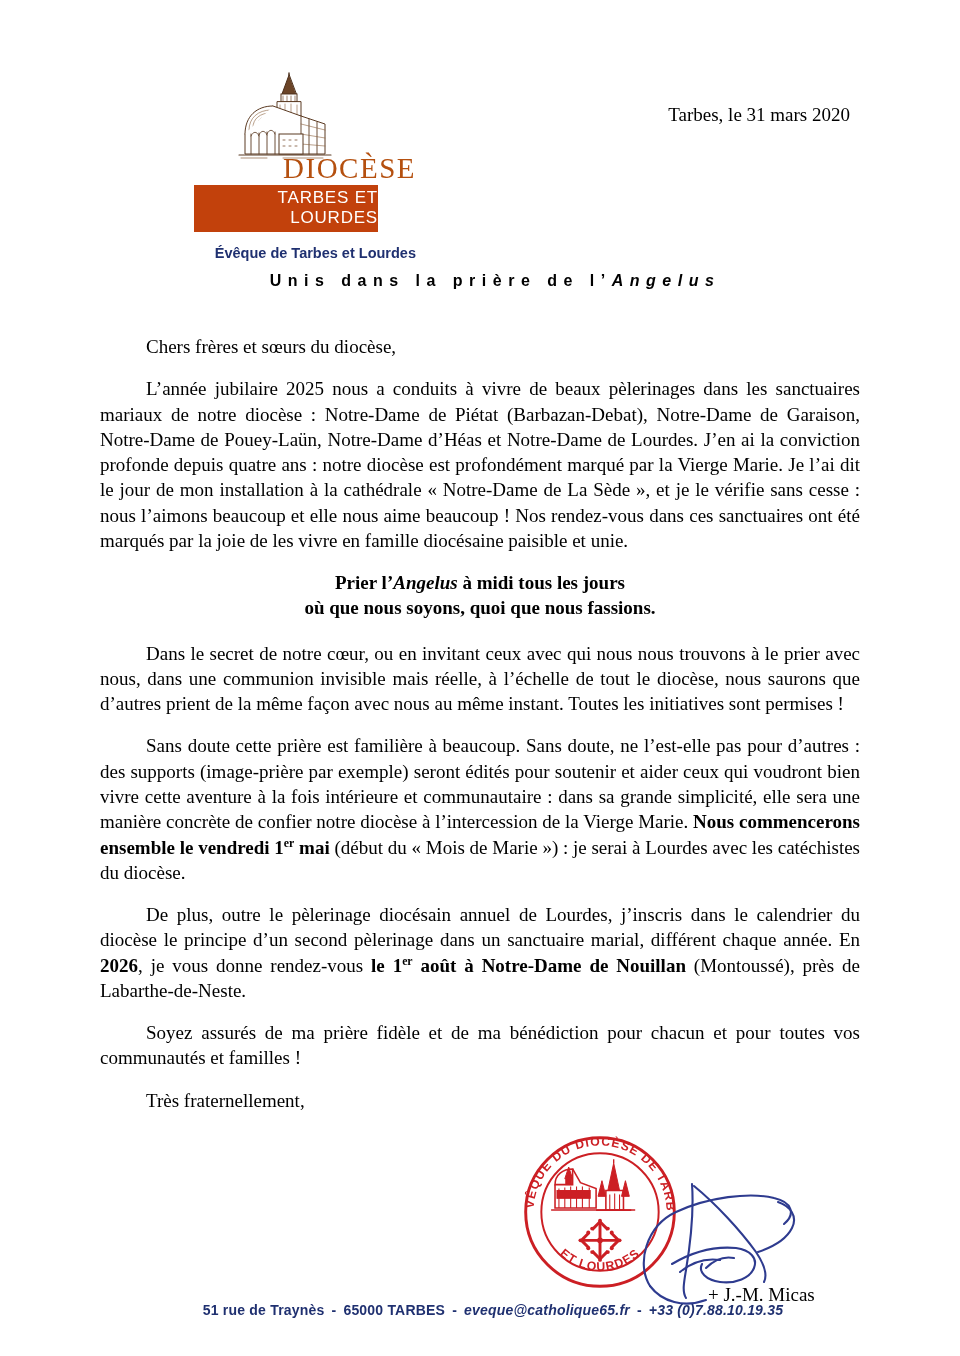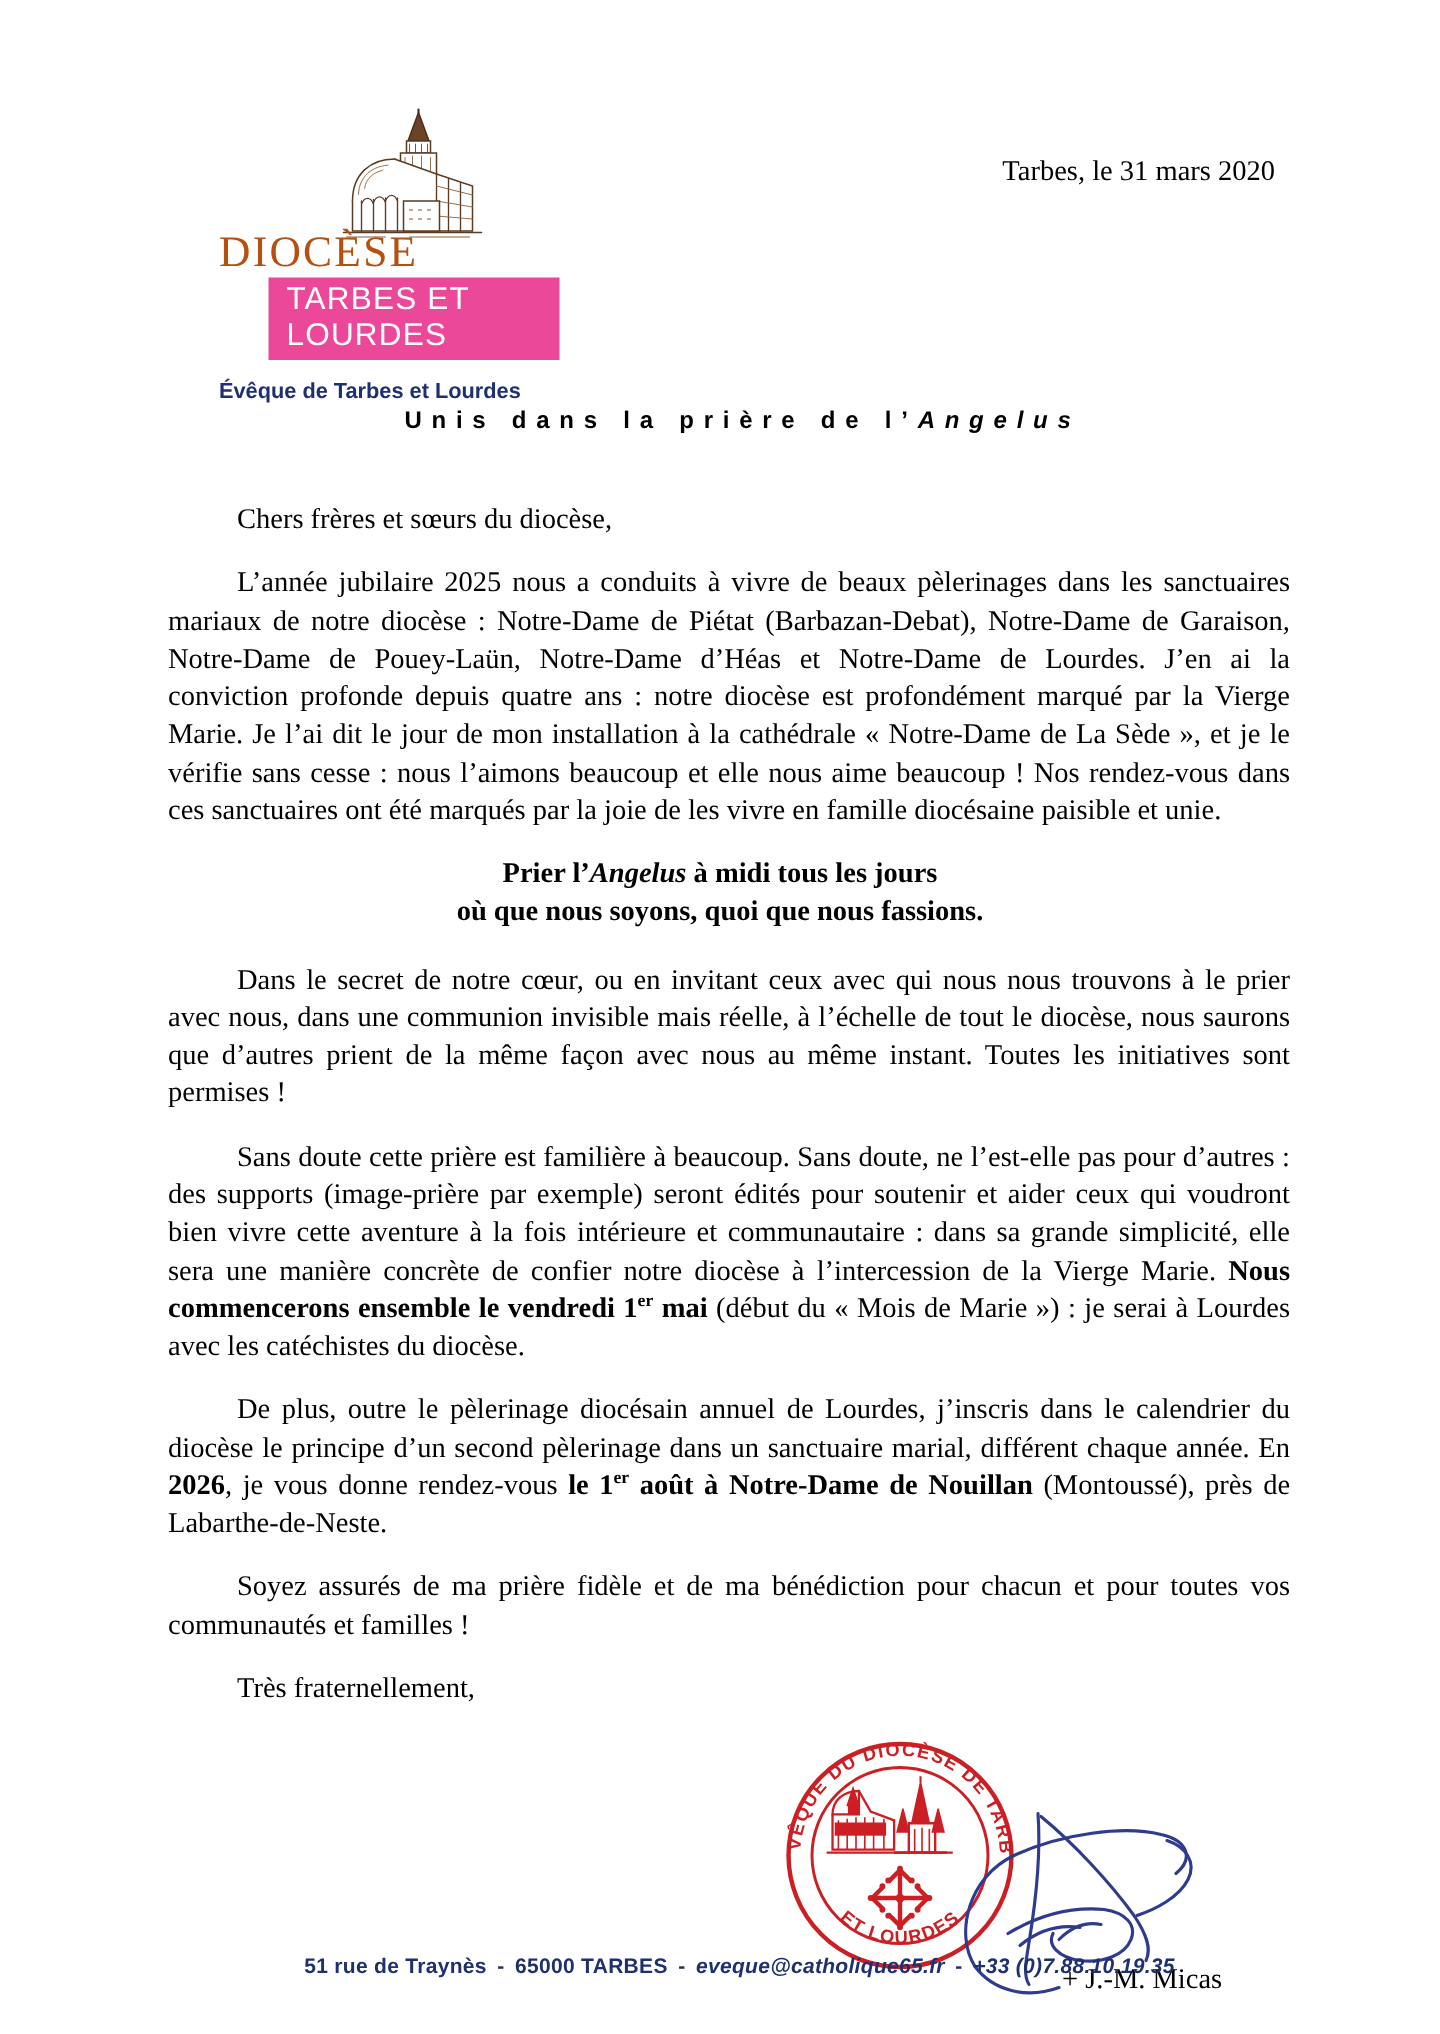--- a/index.html
+++ b/index.html
@@ -24,24 +24,24 @@
   }
 
   
   .header {
     position: relative;
     height: 250px;
   }
 
   .letterhead {
     position: absolute;
-    left: 146px;
+    left: 156px;
     top: 72px;
     width: 260px;
-    text-align: left;
+    text-align: right;
   }
 
   .logo-church {
     width: 118px;
     height: 92px;
     margin: 0 auto;
     display: block;
   }
 
   .logo-diocese {
@@ -49,26 +49,26 @@
     color: #B5500F;
     font-size: 29px;
     letter-spacing: 1.5px;
     line-height: 1;
     margin-top: -10px;
     position: relative;
     z-index: 2;
   }
 
   .logo-banner {
-    background: #ec4899;
+    background: #c2410c;
     color: #ffffff;
     font-family: "Liberation Sans", "DejaVu Sans", sans-serif;
-    font-size: 21px;
+    font-size: 17px;
     letter-spacing: 0.8px;
-    padding: 3px 0 4px 12px;
+    padding: 3px 0 4px 2px;
     margin-top: 2px;
     width: 182px;
     margin-left: auto;
     margin-right: auto;
   }
 
   .letterhead-name {
     margin-top: 11px;
     font-family: "Liberation Sans", "DejaVu Sans", sans-serif;
     font-weight: bold;
@@ -102,21 +102,21 @@
   
   .body-block {
     margin: 0 auto;
     width: 760px;
     padding-top: 44px;
     font-size: 19px;
     line-height: 1.33;
   }
 
   .body-block p {
-    margin: 0 0 17px 12px;
+    margin: 0 0 17px 0;
     text-align: justify;
     text-justify: inter-word;
   }
 
   p.indent {
     text-indent: 46px;
   }
 
   .center-quote {
     text-align: center;

